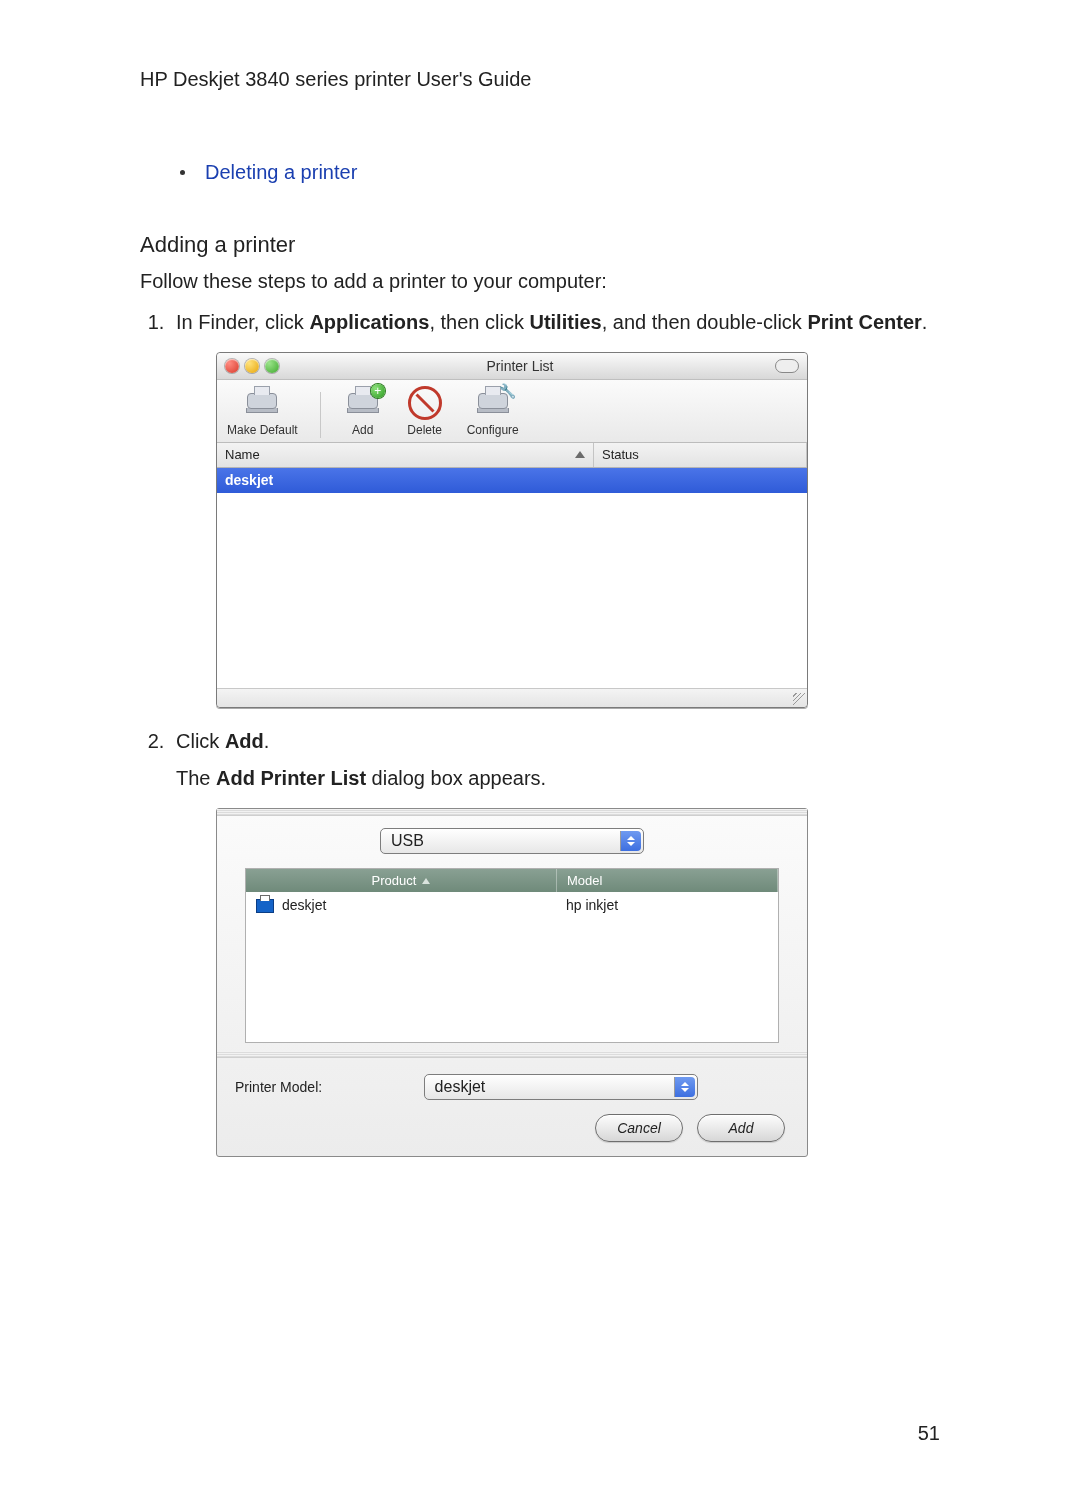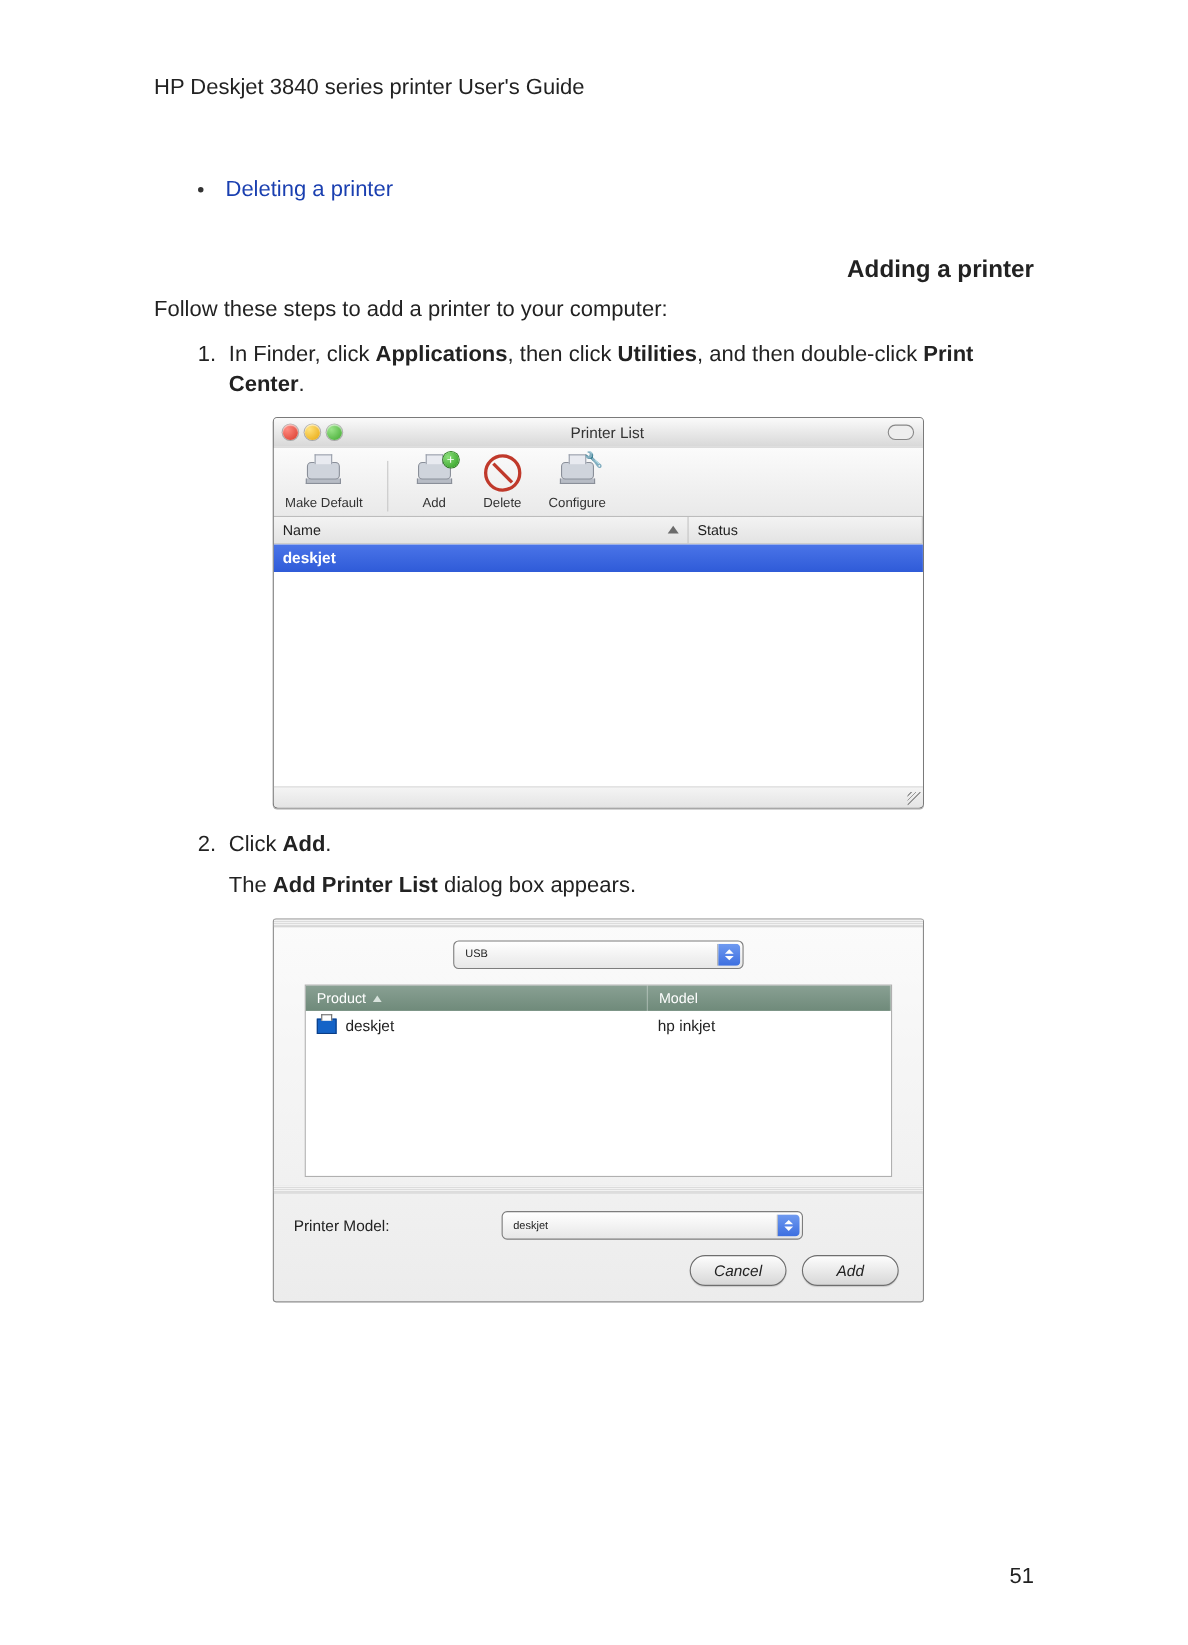--- a/index.html
+++ b/index.html
@@ -28,40 +28,38 @@
     align-items: center;
     gap: 20px;
     font-size: 20px;
   }
   .bullet-dot {
     width: 5px; height: 5px; background:#333; border-radius:50%;
     flex: none;
   }
   .link { color: #1a3fb0; }
   .h2 {
-    font-weight: bold;
+    font-weight: normal;
     font-size: 22px;
     margin-top: 48px;
-    text-align: right;
   }
   .para {
     font-size: 20px;
     margin-top: 10px;
     line-height: 1.35;
   }
   ol.steps {
     margin: 14px 0 0 30px;
     padding: 0;
     font-size: 20px;
   }
   ol.steps > li {
     margin-bottom: 10px;
     padding-left: 6px;
     line-height: 1.35;
-    margin-left: 32px;
   }
   .b { font-weight: bold; }
 
   
   .mac-window {
     width: 590px;
     margin: 16px 0 20px 40px;
     border: 1px solid #7a7a7a;
     border-radius: 4px;
     box-shadow: 0 1px 0 #aaa;
@@ -195,21 +193,21 @@
     border-bottom:1px solid #cfcfcf;
   }
   .sheet-pad { padding: 12px 18px 8px 18px; }
   .popup {
     display:flex; align-items:center; justify-content:space-between;
     width: 250px; height: 24px;
     border:1px solid #7d7d7d; border-radius:5px;
     background: linear-gradient(#fff,#e7e7e7);
     padding: 0 2px 0 10px;
     margin: 0 auto;
-    font-size:10px;
+    font-size:16px;
   }
   .popup-end {
     width:20px; height:20px; border-left:1px solid #9a9a9a;
     background: linear-gradient(#6f9af0,#3d6fe0);
     border-radius: 0 4px 4px 0;
     display:flex; flex-direction:column; align-items:center; justify-content:center;
   }
   .popup-end .tri {
     width:0;height:0;border-left:4px solid transparent;border-right:4px solid transparent;
   }
@@ -218,21 +216,21 @@
   .sheet-table {
     margin: 14px 10px 0 10px;
     border:1px solid #b0b0b0;
     background:#fff;
   }
   .sh-hdr {
     display:flex; background:linear-gradient(#89a093,#6f8a7a); color:#fff;
     font-size:13px;
   }
   .sh-th { padding:3px 10px; border-right:1px solid rgba(255,255,255,.35); display:flex; align-items:center; gap:6px;}
-  .sh-th.prod { flex:0 0 290px; justify-content:flex-start;}
+  .sh-th.prod { flex:0 0 290px; justify-content:center;}
   .sh-th.kind { flex:1; }
   .sh-tri {
     width:0;height:0;border-left:4px solid transparent;border-right:4px solid transparent;
     border-bottom:6px solid #d9e3dd;
   }
   .sh-body { height:150px; }
   .sh-row { display:flex; font-size:14px; color:#222; }
   .sh-cell { padding:4px 10px; }
   .sh-cell.prod { flex:0 0 290px; display:flex; align-items:center; gap:8px;}
   .sh-cell.kind { flex:1; }

